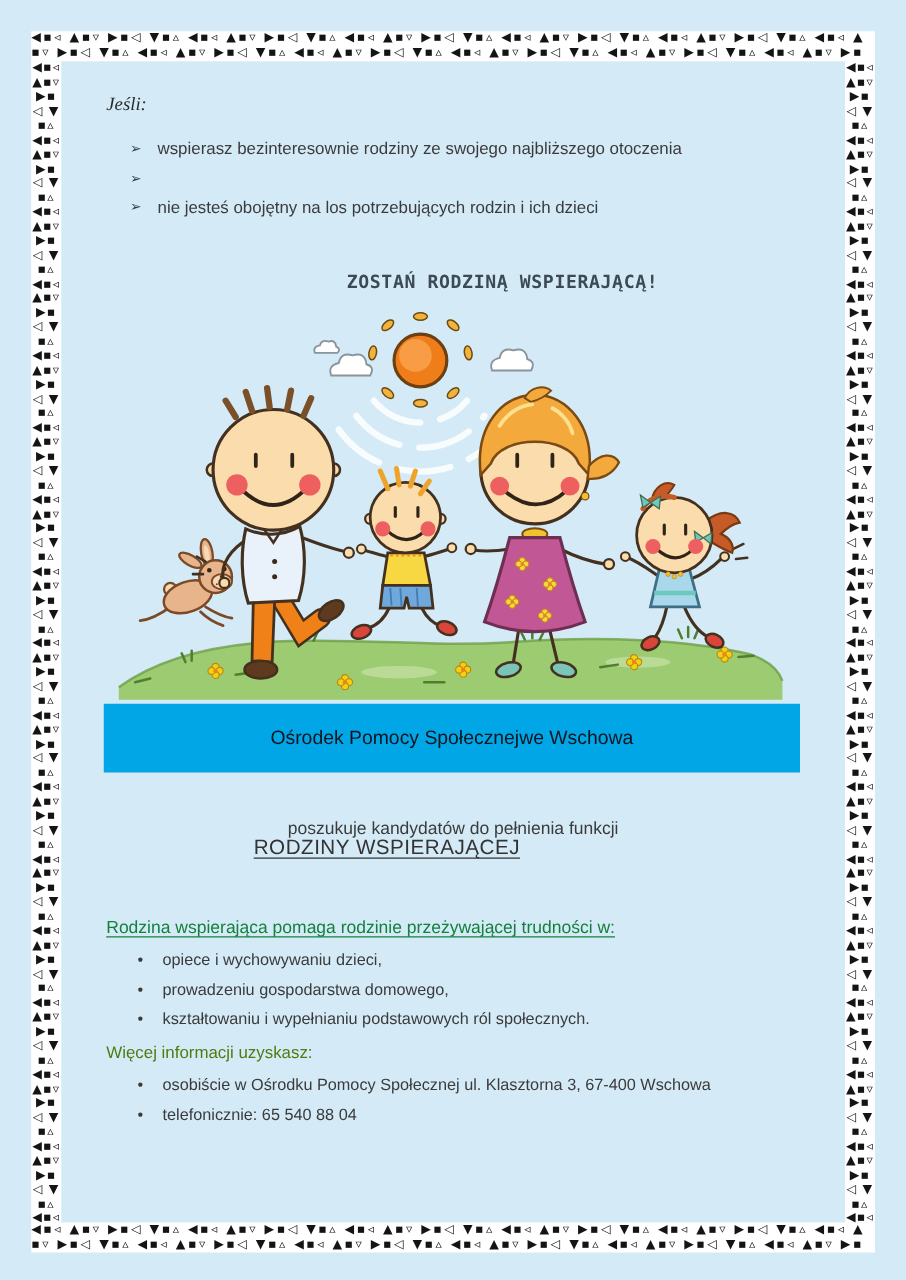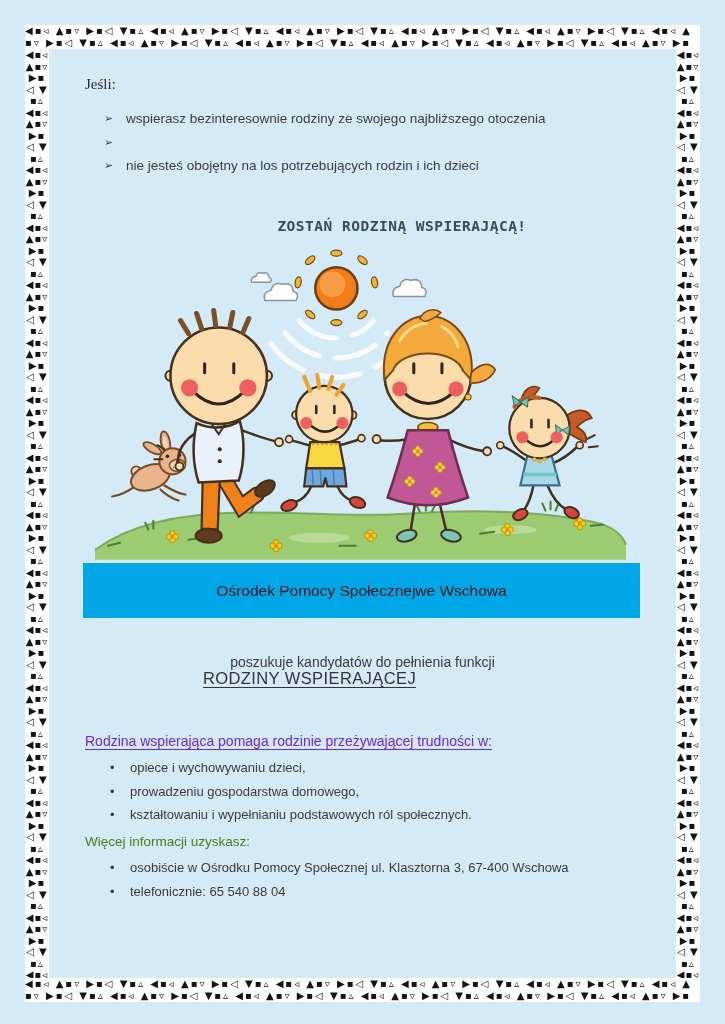--- a/index.html
+++ b/index.html
@@ -13,21 +13,21 @@
     position:absolute;background:#ffffff;color:#141414;overflow:hidden;
     font-family:"DejaVu Sans",sans-serif;font-size:10px;line-height:11.5px;
     letter-spacing:2px;word-break:break-all;user-select:none;
   }
   .border-top   {left:25px;top:25px;width:675px;height:24px;}
   .border-bottom{left:25px;top:978px;width:675px;height:24px;}
   .border-left  {left:25px;top:49px;width:24px;height:929px;text-align:center;letter-spacing:1px;}
   .border-right {left:676px;top:49px;width:24px;height:929px;text-align:center;letter-spacing:1px;}
 
   .abs{position:absolute;}
-  .intro-label{left:85px;top:76px;font-family:"Liberation Serif",serif;font-size:15px;color:#2a2a2a;}
+  .intro-label{left:85px;top:76px;font-family:"Liberation Serif",serif;font-size:15px;color:#2a2a2a;font-style:italic;}
   .arrow-list{left:104px;top:111px;}
   .arrow-item{display:flex;align-items:flex-start;margin-bottom:9px;font-size:13.5px;color:#3b3b3b;}
   .arrow-item .marker{width:22px;flex:0 0 22px;font-size:11px;color:#30404a;padding-top:1px;}
   .headline{
     left:50px;top:218px;width:704px;text-align:center;
     font-family:"DejaVu Sans Mono",monospace;font-weight:bold;
     font-size:14.5px;letter-spacing:.5px;color:#3c4a54;
   }
   .illustration{left:88px;top:248px;}
   .banner{
@@ -35,21 +35,21 @@
     display:flex;flex-direction:row;align-items:center;justify-content:center;
     font-size:15.5px;line-height:26px;color:#0d1620;
   }
   .seek-line{left:50px;top:638px;width:625px;text-align:center;font-size:14px;color:#3b3b3b;margin-top:16px;}
   .seek-role{
     left:50px;top:669px;width:519px;text-align:center;font-size:16.5px;color:#333333;
     letter-spacing:.4px;
   }
   .seek-role span{text-decoration:underline;text-underline-offset:3px;}
   .help-heading{
-    left:85px;top:733px;font-size:14px;color:#6d28d9;
+    left:85px;top:733px;font-size:14px;color:#15803d;
     text-decoration:underline;text-underline-offset:3px;
   }
   .dot-list{left:110px;}
   .dot-list.help{top:760px;}
   .dot-list.info{top:860px;}
   .dot-item{display:flex;align-items:flex-start;margin-bottom:8.5px;font-size:13px;color:#3b3b3b;}
   .dot-item .marker{width:20px;flex:0 0 20px;font-size:13px;color:#3b3b3b;}
   .info-heading{left:85px;top:834px;font-size:13.5px;color:#4d7c0f;}
 </style>
 </head>

